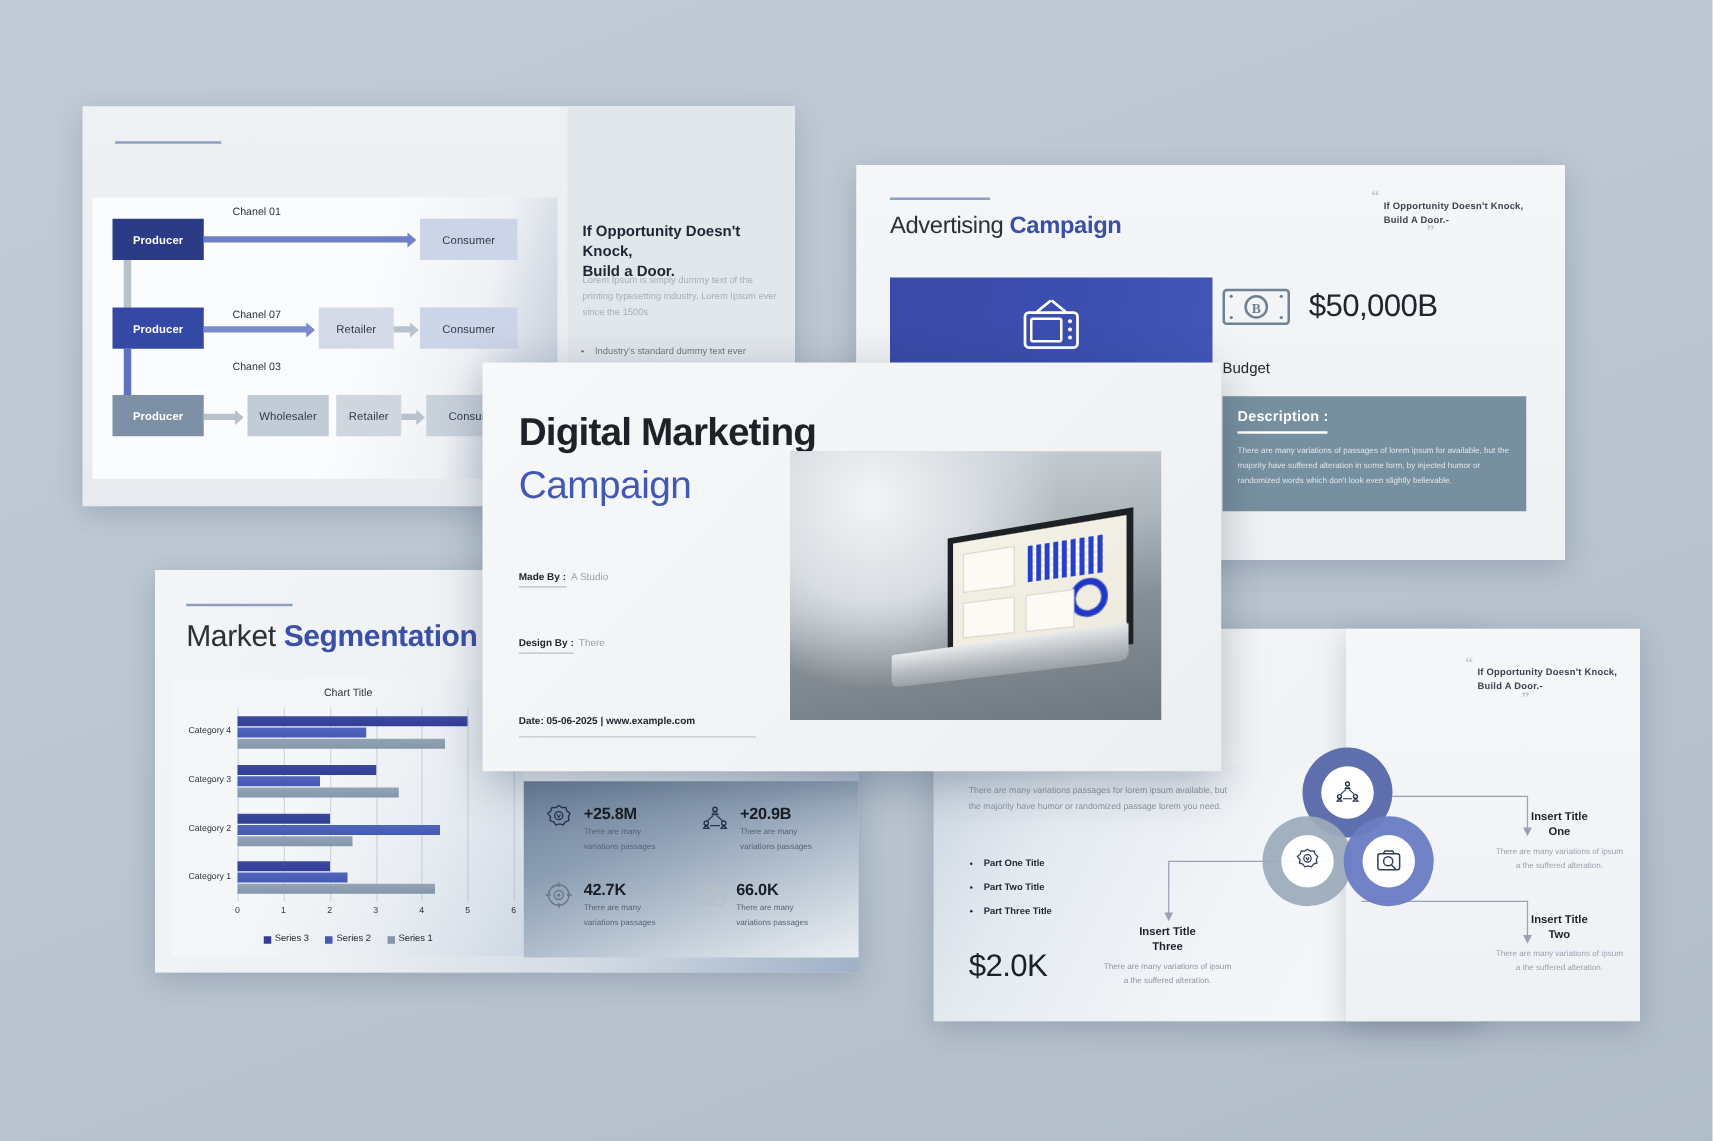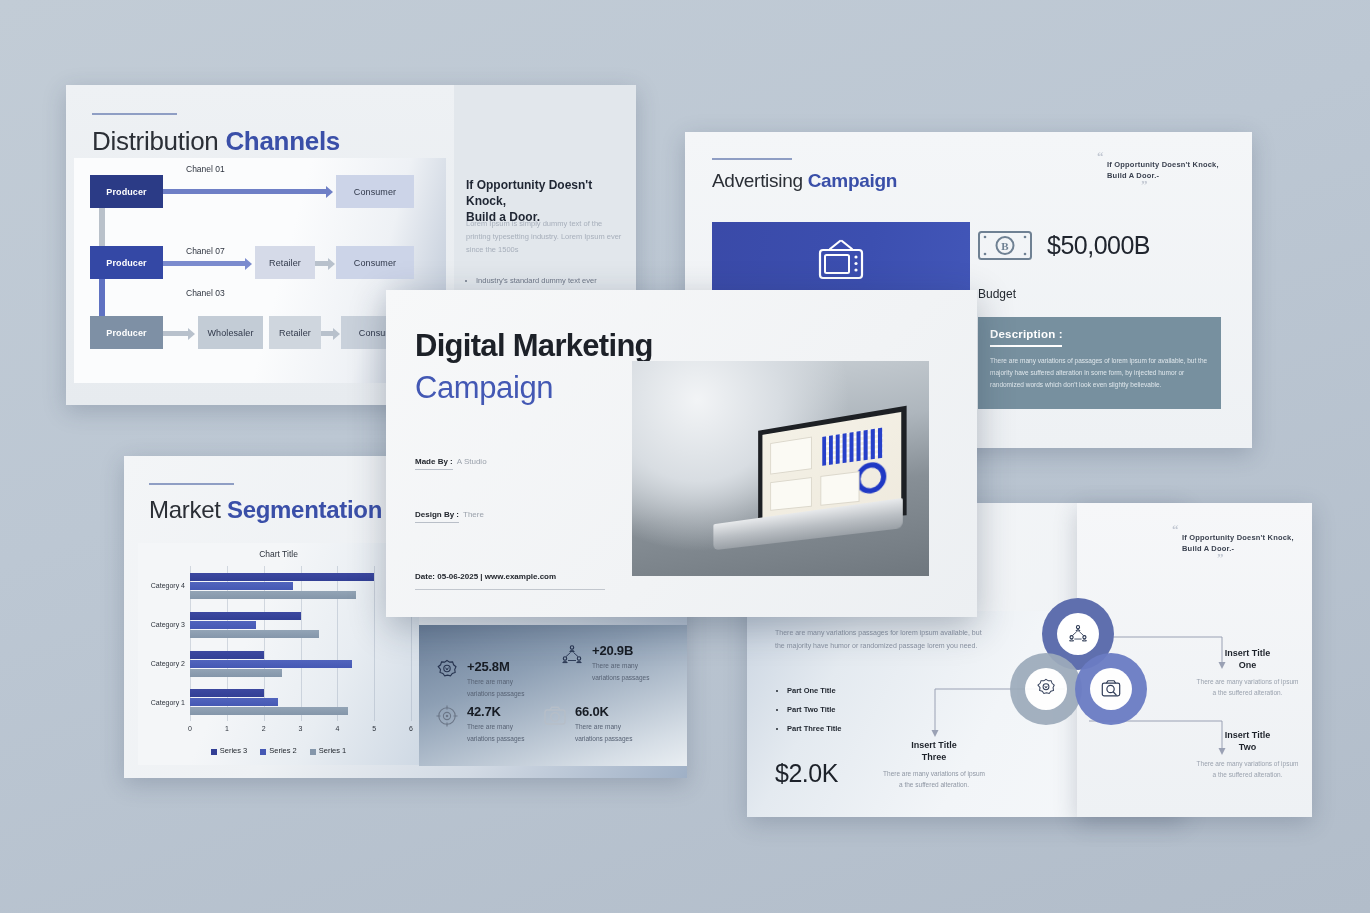--- a/index.html
+++ b/index.html
@@ -226,21 +226,20 @@
   svg { display: block; }
 </style>
 </head>
 <body>
 
 <div class="stage">
 
   <div class="slide" id="s-dist">
     <div class="hdr">
       <div class="rule"></div>
-      <div class="title"><span>Distribution </span><b>Channels</b></div>
     </div>
 
     <div class="quote" style="left:420px; top:22px;">
       <div class="qmark">“</div>
       <div class="qtxt" style="padding-left:10px;">If Opportunity Doesn't Knock,</div>
       <div class="qtxt" style="padding-left:10px;">Build A Door.-</div>
       <div class="qmark" style="padding-left:48px;">”</div>
     </div>
 
     <div class="diagram">
@@ -387,21 +386,21 @@
             <span>Series 2</span>
           </div>
           <div class="li">
             <span class="swatch" style="background: rgb(132, 150, 170);"></span>
             <span>Series 1</span>
           </div>
         </div>
     </div>
 
     <div class="statpane">
-      <div class="stat" style="left:16px; top:34px;">
+      <div class="stat" style="left:16px; top:18px;">
         <svg width="24" height="24" viewBox="0 0 24 24">
           <path d="M12 1.5 l2.6 1.6 3-.2 1 2.9 2.4 1.9-1.3 2.8.5 3-2.9 1-1.8 2.4-2.9-.8-2.9.8-1.8-2.4-2.9-1 .5-3L3.2 7.7 5.6 5.8l1-2.9 3 .2z" stroke="#26334f" stroke-width="1.1" fill="none"></path>
           <circle cx="12" cy="9.5" r="3.2" stroke="#26334f" stroke-width="1.1" fill="none"></circle>
           <path d="M10.6 8.6 L12 11 l1.4-2.4" stroke="#26334f" stroke-width="1" fill="none"></path>
         </svg>
         <div>
           <div class="sv">+25.8M</div>
           <div class="sp">
             <div>There are many</div>
             <div>variations  passages</div>
@@ -437,21 +436,21 @@
         </svg>
         <div>
           <div class="sv">42.7K</div>
           <div class="sp">
             <div>There are many</div>
             <div>variations  passages</div>
           </div>
         </div>
       </div>
 
-      <div class="stat" style="left:124px; top:79px;">
+      <div class="stat" style="left:138px; top:79px;">
         <svg width="24" height="24" viewBox="0 0 24 24">
           <rect x="2" y="6" width="20" height="14" rx="2.2" stroke="#b6bec8" stroke-width="1.4" fill="none"></rect>
           <path d="M7 6 L8.7 3.2 h6.6 L17 6" stroke="#b6bec8" stroke-width="1.4" fill="none"></path>
           <circle cx="12" cy="13" r="4.3" stroke="#b6bec8" stroke-width="1.4" fill="none"></circle>
         </svg>
         <div>
           <div class="sv">66.0K</div>
           <div class="sp">
             <div>There are many</div>
             <div>variations  passages</div>

